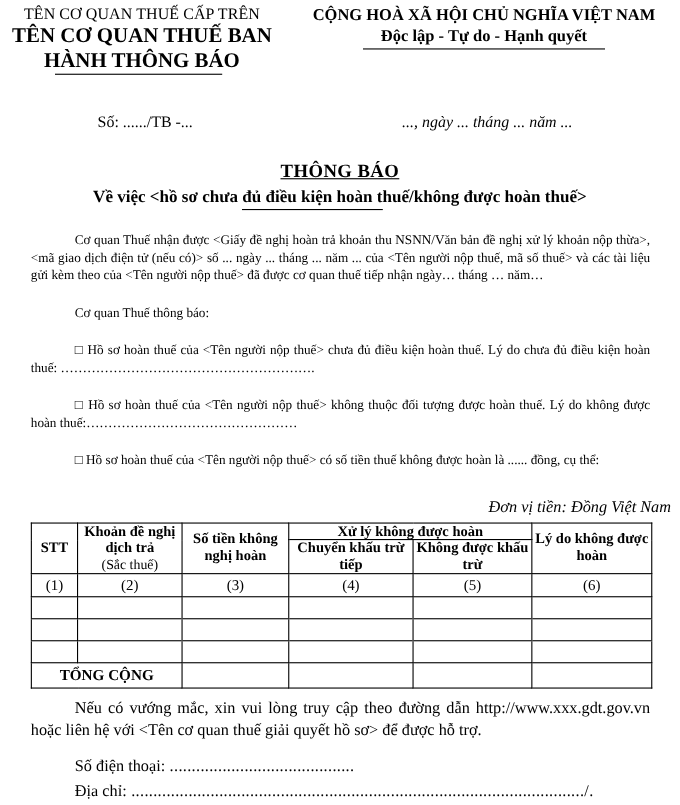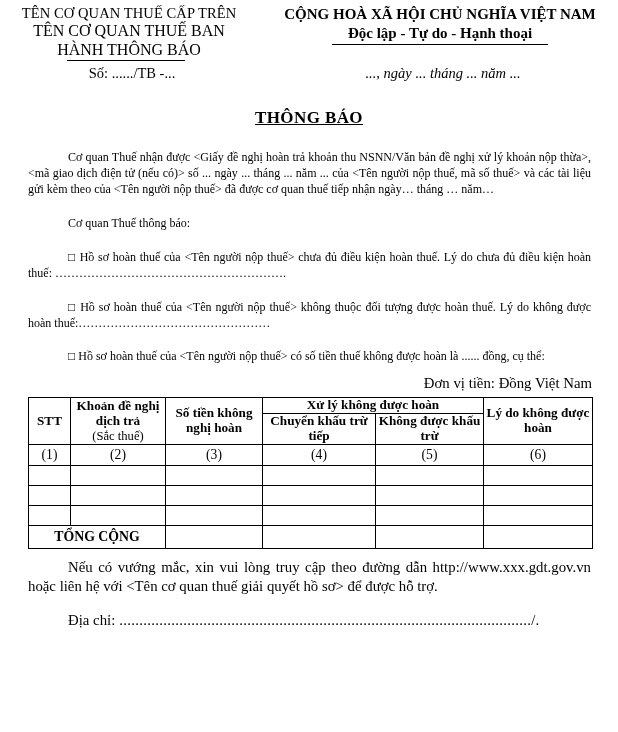--- a/index.html
+++ b/index.html
@@ -34,22 +34,22 @@
     text-align: center;
     line-height: 1.2;
     padding-left: 4px;
   }
   .hdr-line1 {
     font-size: 14.5px;
     letter-spacing: 0.1px;
     white-space: nowrap;
   }
   .hdr-line2, .hdr-line3 {
-    font-weight: normal;
-    font-size: 16px;
+    font-weight: bold;
+    font-size: 19px;
     white-space: nowrap;
   }
   .hdr-line3 {
     display: inline-block;
     position: relative;
   }
   .hdr-line3::after {
     content: "";
     position: absolute;
     left: 10px; right: 16px;
@@ -73,21 +73,21 @@
     content: "";
     position: absolute;
     left: -16px; right: -16px;
     bottom: -3px;
     border-bottom: 1.2px solid #000;
   }
 
   
   .subhdr {
     display: flex;
-    margin-top: 5px;
+    margin-top: 36px;
     font-size: 14.5px;
   }
   .subhdr-left {
     width: 258px;
     text-align: center;
     padding-left: 6px;
   }
   .subhdr-right {
     flex: 1;
     text-align: center;
@@ -132,23 +132,24 @@
     margin: 0;
     text-align: justify;
     text-indent: 40px;
     text-justify: inter-word;
   }
   p.para.first { margin-top: 22px; }
   p.para.tight { margin-top: 18px; }
 
   .unit-line {
     text-align: right;
+    font-style: italic;
     font-size: 14.8px;
-    margin-top: 10px;
-    padding-right: 26px;
+    margin-top: 26px;
+    padding-right: 8px;
   }
 
   
   .tbl-wrap { padding: 0 26px 0 28px; margin-top: 5px; }
   table.main {
     border-collapse: collapse;
     width: 564px;
     table-layout: fixed;
     font-size: 13.2px;
   }
@@ -222,31 +223,32 @@
 <div class="page">
 
   <div class="header">
     <div class="hdr-left">
       <div class="hdr-line1">TÊN CƠ QUAN THUẾ CẤP TRÊN</div>
       <div class="hdr-line2">TÊN CƠ QUAN THUẾ BAN</div>
       <div><span class="hdr-line3">HÀNH THÔNG BÁO</span></div>
     </div>
     <div class="hdr-right">
       <div class="rep-line1">CỘNG HOÀ XÃ HỘI CHỦ NGHĨA VIỆT NAM</div>
-      <div><span class="rep-line2">Độc lập - Tự do - Hạnh thoại</span></div>
+      <div><span class="rep-line2">Độc lập - Tự do - Hạnh quyết</span></div>
     </div>
   </div>
 
   <div class="subhdr">
     <div class="subhdr-left">Số: ....../TB -...</div>
     <div class="subhdr-right">..., ngày ... tháng ... năm ...</div>
   </div>
 
   <div class="title-block">
     <div class="doc-title">THÔNG BÁO</div>
+    <div><span class="doc-subtitle">Về việc &lt;hồ sơ chưa đủ điều kiện hoàn thuế/không được hoàn thuế&gt;</span></div>
   </div>
 
   <div class="body-wrap">
     <p class="para first">Cơ quan Thuế nhận được &lt;Giấy đề nghị hoàn trả khoản thu NSNN/Văn bản đề nghị xử lý khoản nộp thừa&gt;, &lt;mã giao dịch điện tử (nếu có)&gt; số ... ngày ... tháng ... năm ... của &lt;Tên người nộp thuế, mã số thuế&gt; và các tài liệu gửi kèm theo của &lt;Tên người nộp thuế&gt; đã được cơ quan thuế tiếp nhận ngày… tháng … năm…</p>
     <p class="para tight">Cơ quan Thuế thông báo:</p>
 
     <p class="para tight"><span>□</span>&nbsp;<span>Hồ sơ hoàn thuế của &lt;Tên người nộp thuế&gt; chưa đủ điều kiện hoàn thuế. Lý do chưa đủ điều kiện hoàn thuế: ………………………………………………….</span></p>
 
     <p class="para tight"><span>□</span>&nbsp;<span>Hồ sơ hoàn thuế của &lt;Tên người nộp thuế&gt; không thuộc đối tượng được hoàn thuế. Lý do không được hoàn thuế:…………………………………………</span></p>
 
@@ -323,16 +325,17 @@
         </tr>
       </tbody>
     </table>
   </div>
 
   <div class="footer-wrap">
     <p class="footpara">Nếu có vướng mắc, xin vui lòng truy cập theo đường dẫn http://www.xxx.gdt.gov.vn hoặc liên hệ với &lt;Tên cơ quan thuế giải quyết hồ sơ&gt; để được hỗ trợ.</p>
   </div>
 
   <div class="contact">
+    <div><span>Số điện thoại:</span><span class="dotfill"> ..........................................</span></div>
     <div><span>Địa chỉ:</span><span class="dotfill"> ......................................................................................................./.</span></div>
   </div>
 
 </div>
 
 </body></html>

